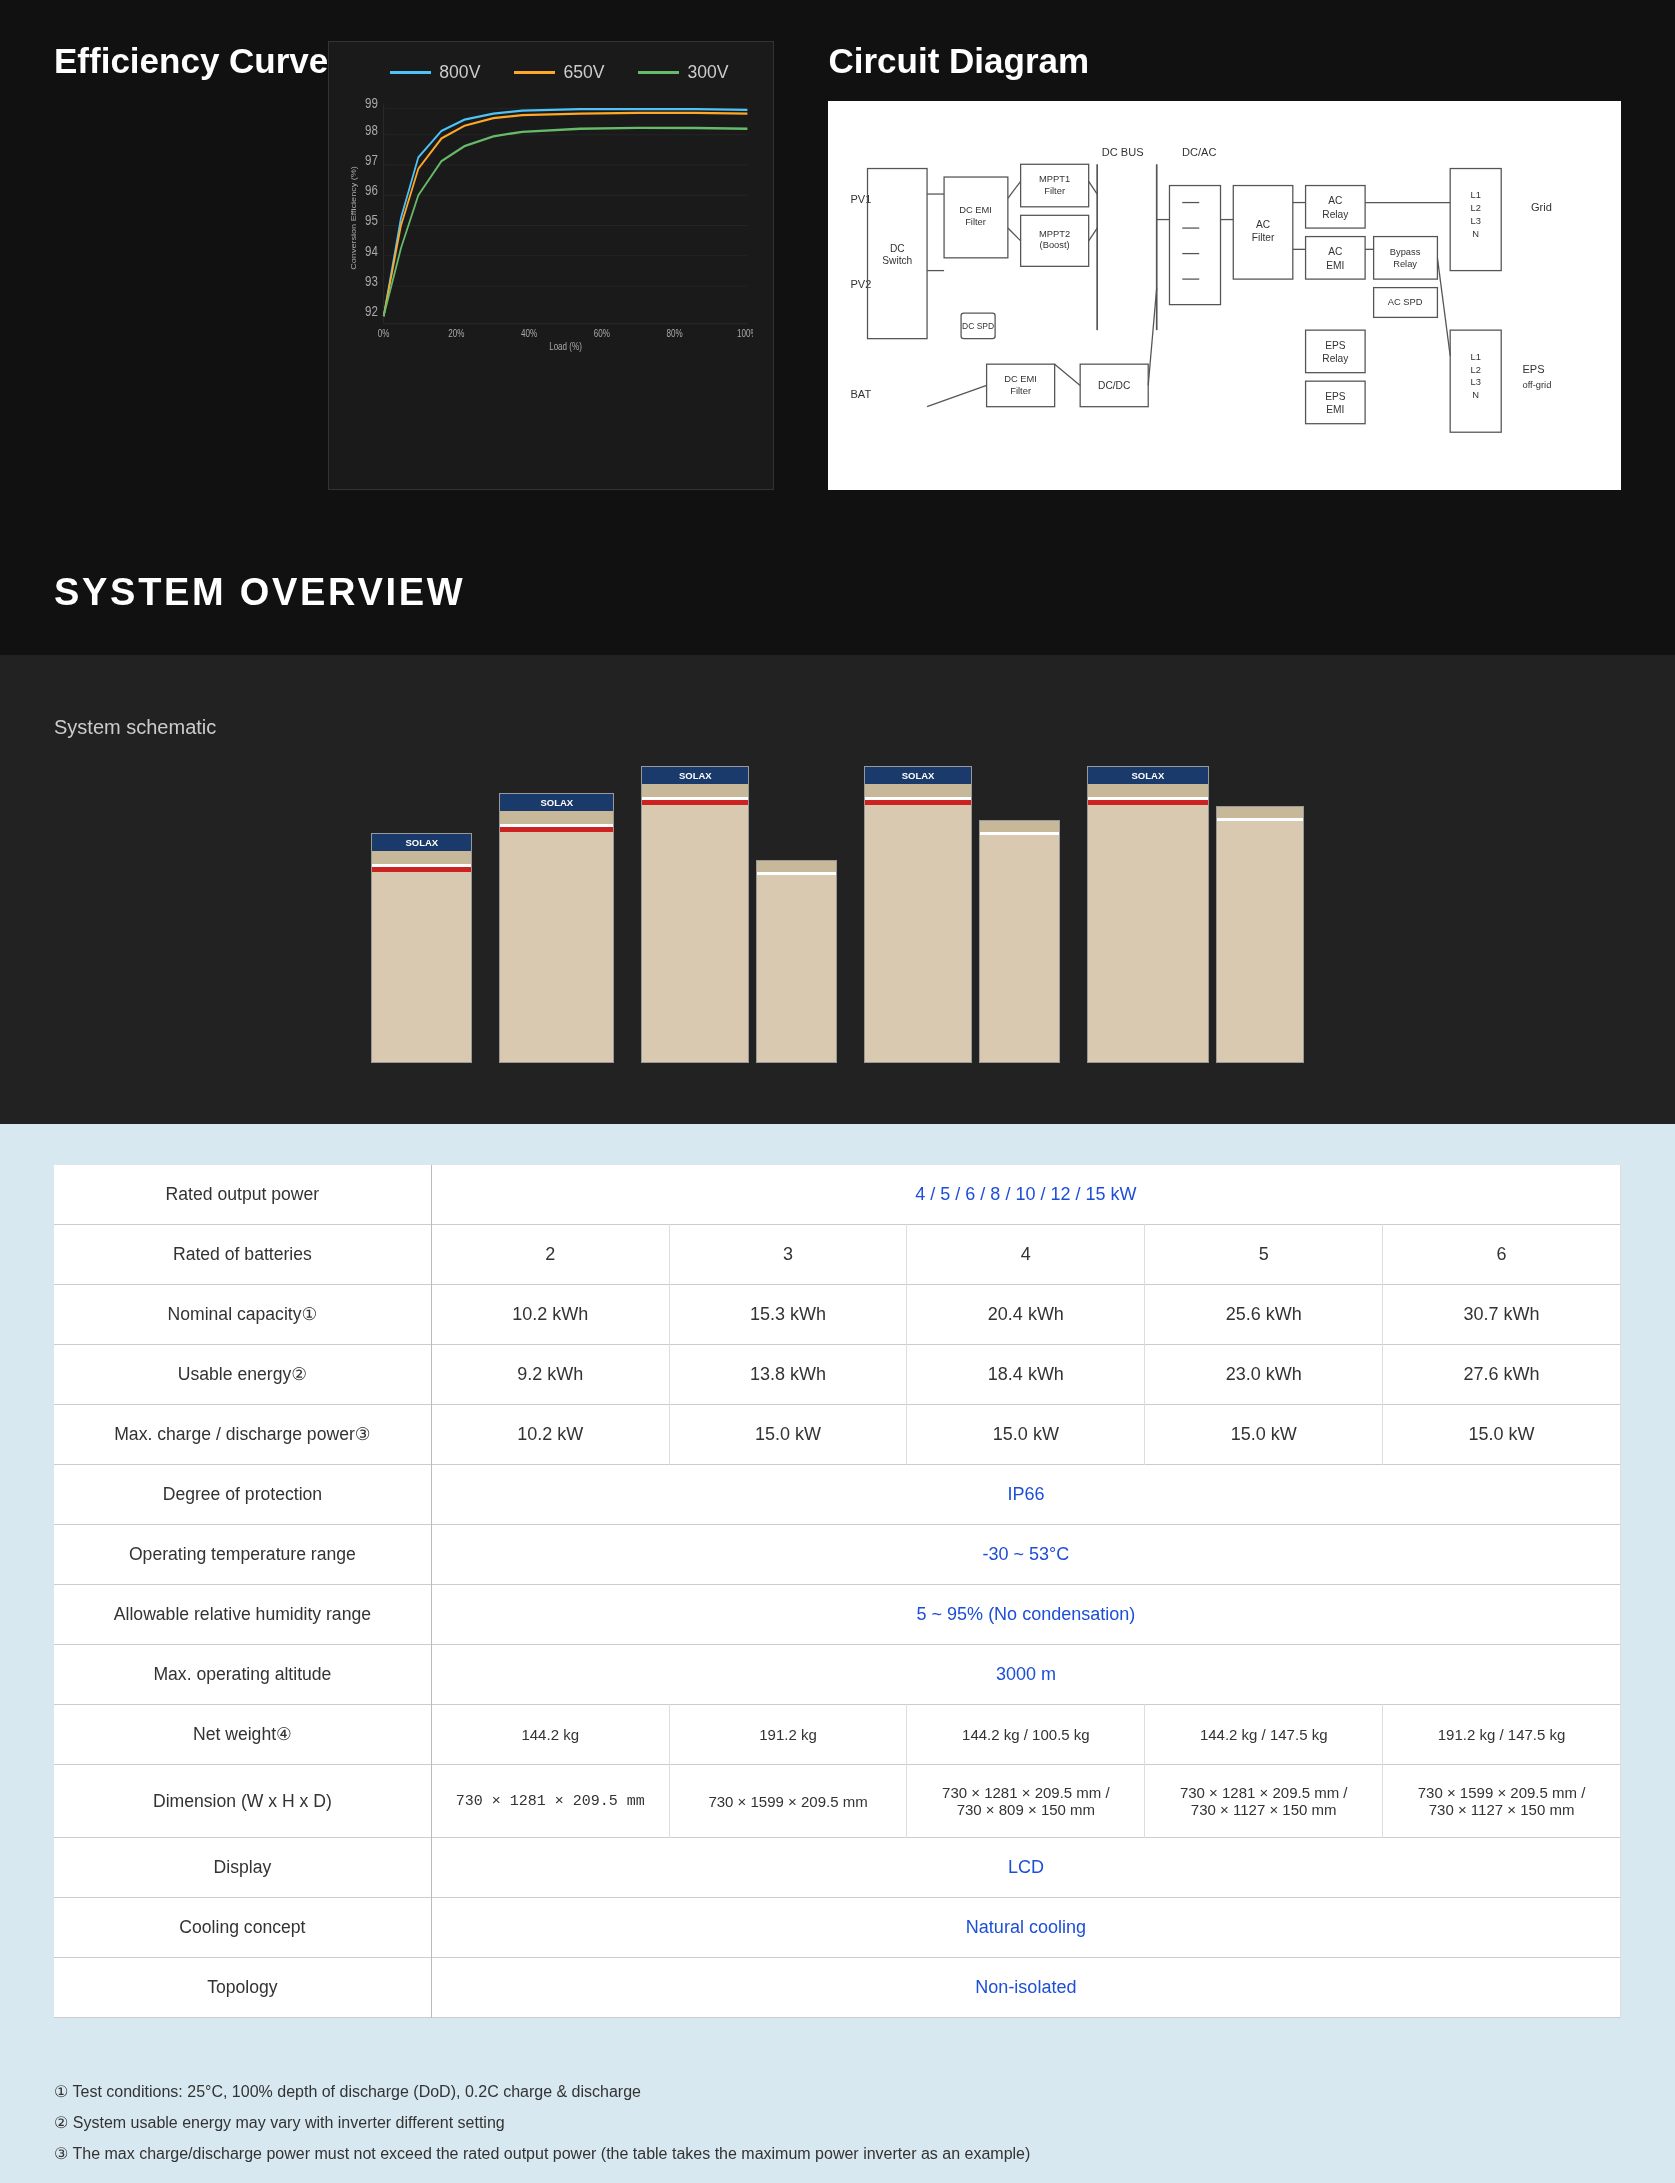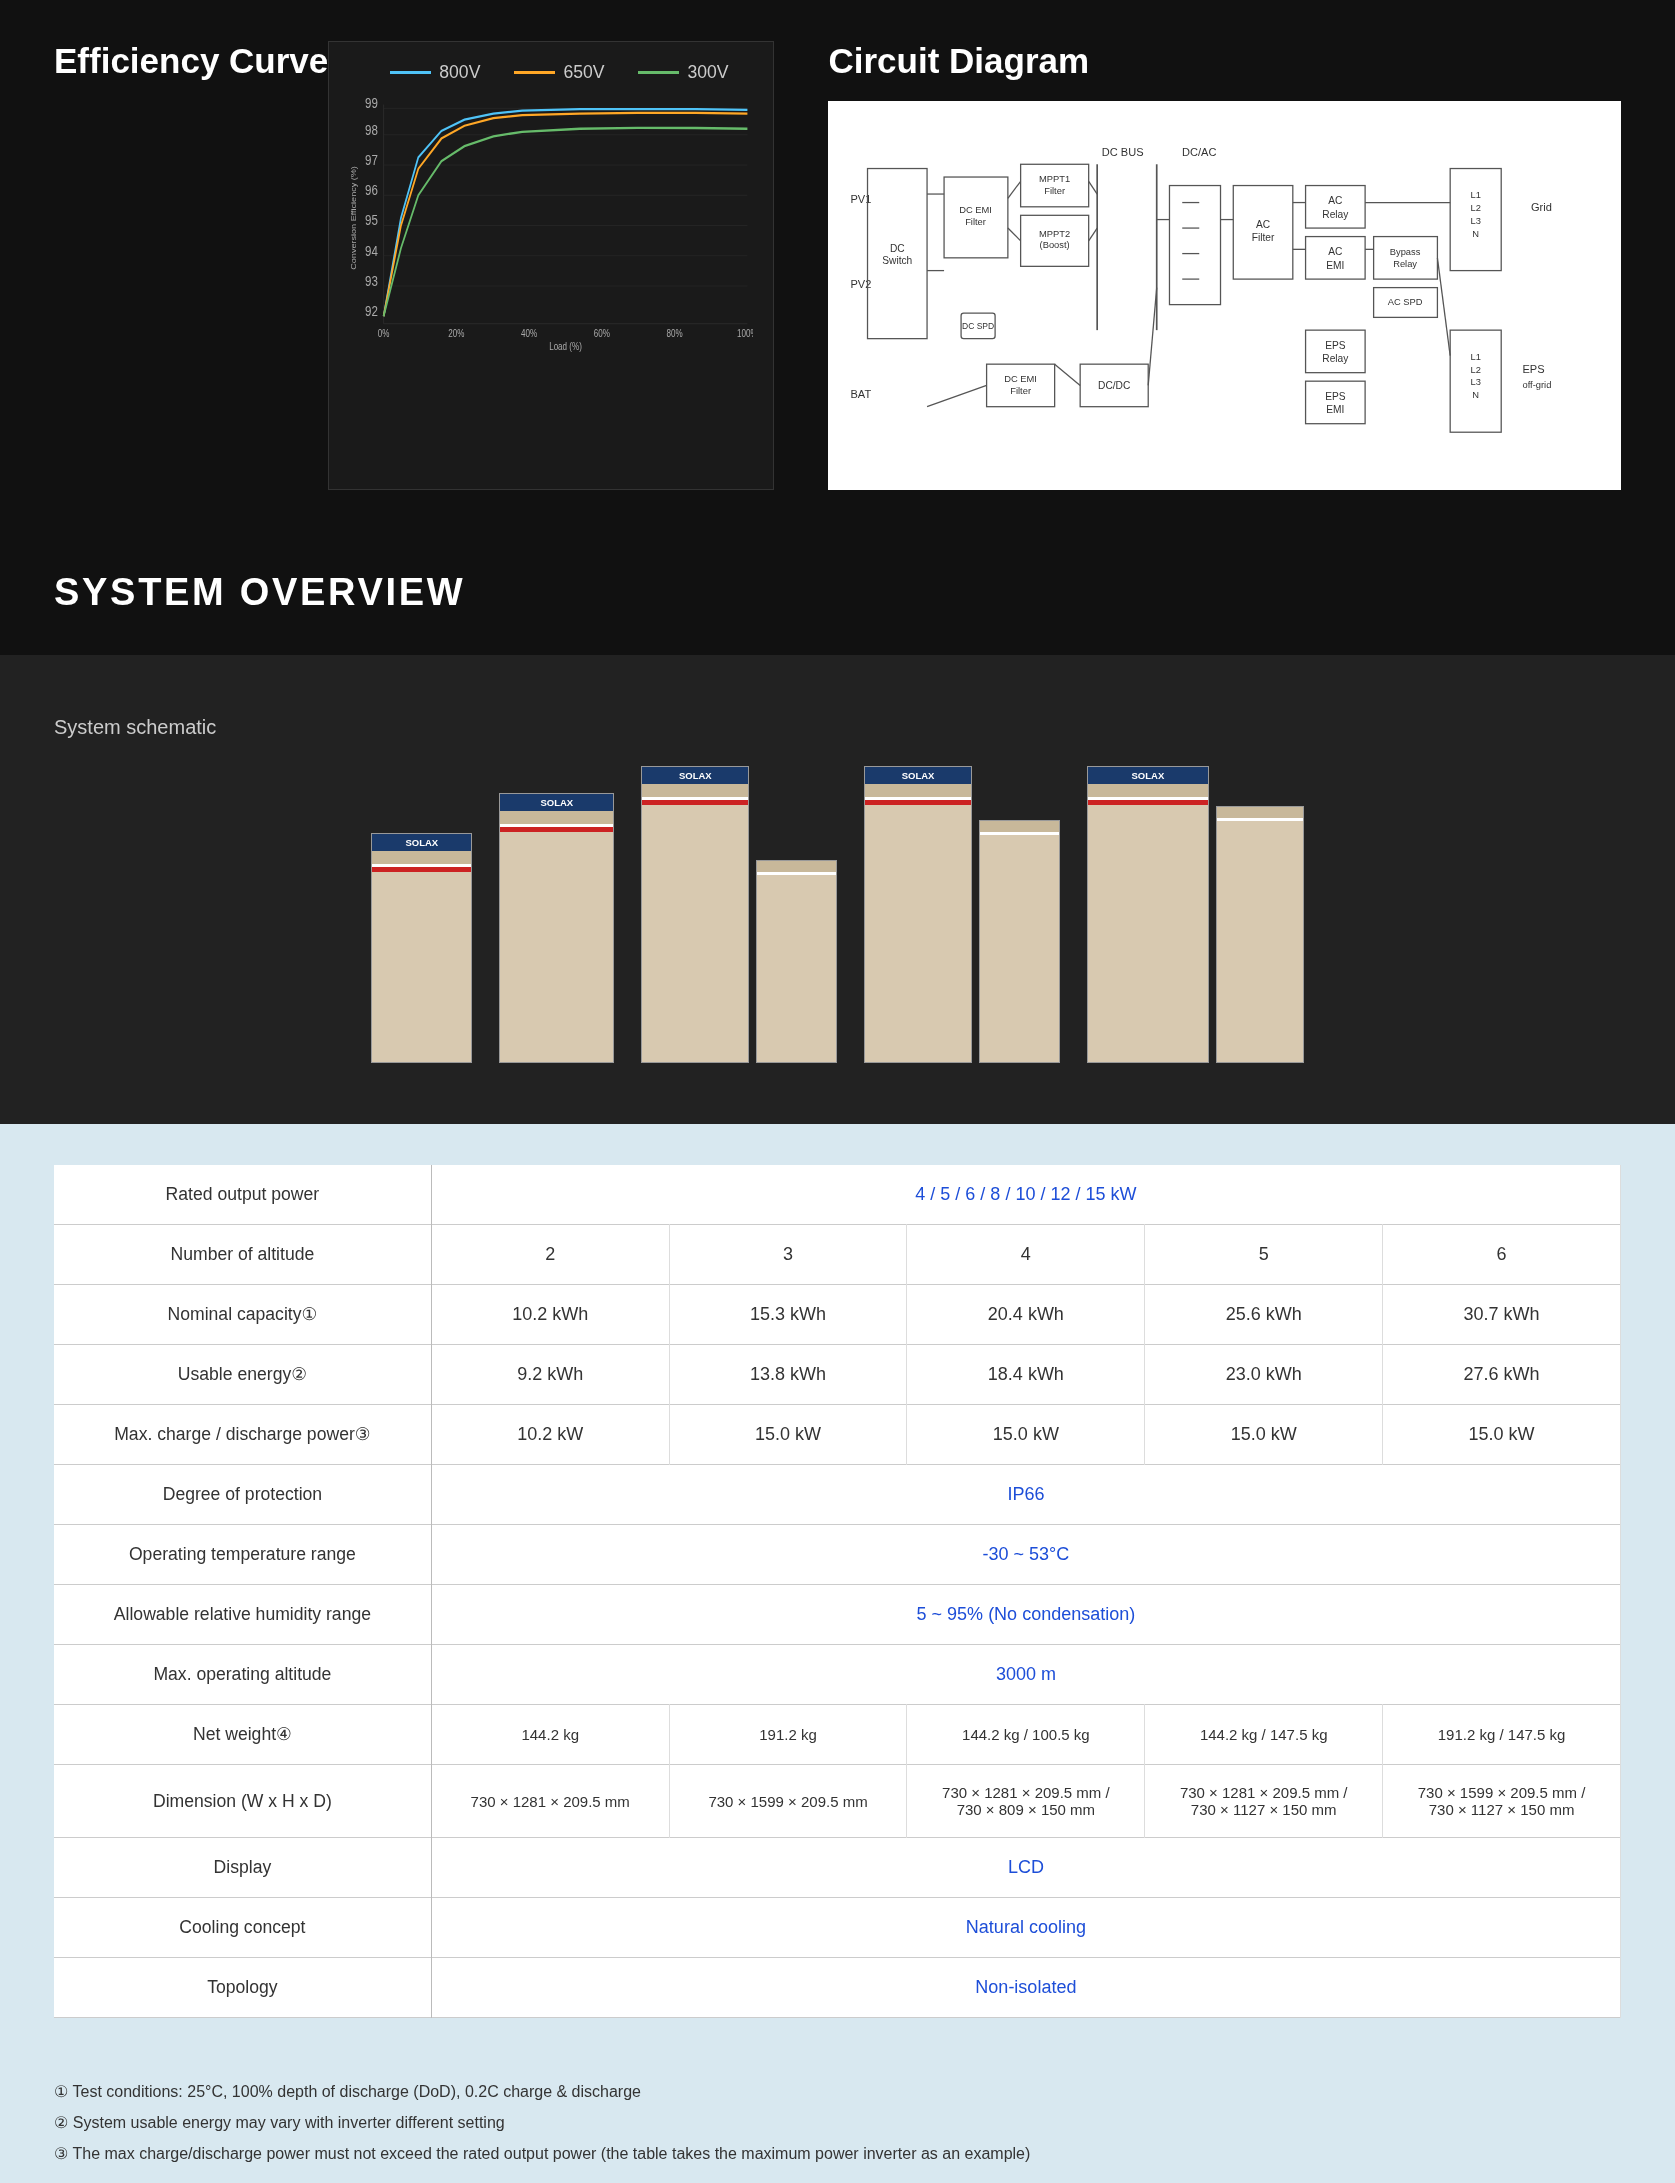--- a/index.html
+++ b/index.html
@@ -463,21 +463,21 @@
 </div>
 
 <div class="specs-section">
   <table class="specs-table">
     <tbody id="specs-tbody">
     <tr>
           <td>Rated output power</td>
           <td colspan="5" class="span-all">4 / 5 / 6 / 8 / 10 / 12 / 15 kW</td>
         </tr>
         <tr>
-          <td>Number of altitude</td>
+          <td>Rated of batteries</td>
           <td class="col-num">2</td>
           <td class="col-num">3</td>
           <td class="col-num">4</td>
           <td class="col-num">5</td>
           <td class="col-num">6</td>
         </tr>
         <tr>
           <td>Nominal capacity①</td>
           <td class="col-num">10.2 kWh</td>
           <td class="col-num">15.3 kWh</td>
@@ -520,21 +520,21 @@
         <tr>
           <td>Net weight④</td>
           <td class="col-num" style="font-size: 15px; white-space: pre-line;">144.2 kg</td>
           <td class="col-num" style="font-size: 15px; white-space: pre-line;">191.2 kg</td>
           <td class="col-num" style="font-size: 15px; white-space: pre-line;">144.2 kg / 100.5 kg</td>
           <td class="col-num" style="font-size: 15px; white-space: pre-line;">144.2 kg / 147.5 kg</td>
           <td class="col-num" style="font-size: 15px; white-space: pre-line;">191.2 kg / 147.5 kg</td>
         </tr>
         <tr>
           <td>Dimension (W x H x D)</td>
-          <td class="col-num" style="font-size: 15px; white-space: pre-line;">730 × 1281 × 209.5 mm</td>
+          <td class="col-num" style="font-size: 15px; white-space: pre-line; font-family: Liberation Mono, monospace;">730 × 1281 × 209.5 mm</td>
           <td class="col-num" style="font-size: 15px; white-space: pre-line;">730 × 1599 × 209.5 mm</td>
           <td class="col-num" style="font-size: 15px; white-space: pre-line;">730 × 1281 × 209.5 mm /
 730 × 809 × 150 mm</td>
           <td class="col-num" style="font-size: 15px; white-space: pre-line;">730 × 1281 × 209.5 mm /
 730 × 1127 × 150 mm</td>
           <td class="col-num" style="font-size: 15px; white-space: pre-line;">730 × 1599 × 209.5 mm /
 730 × 1127 × 150 mm</td>
         </tr>
         <tr>
           <td>Display</td>

